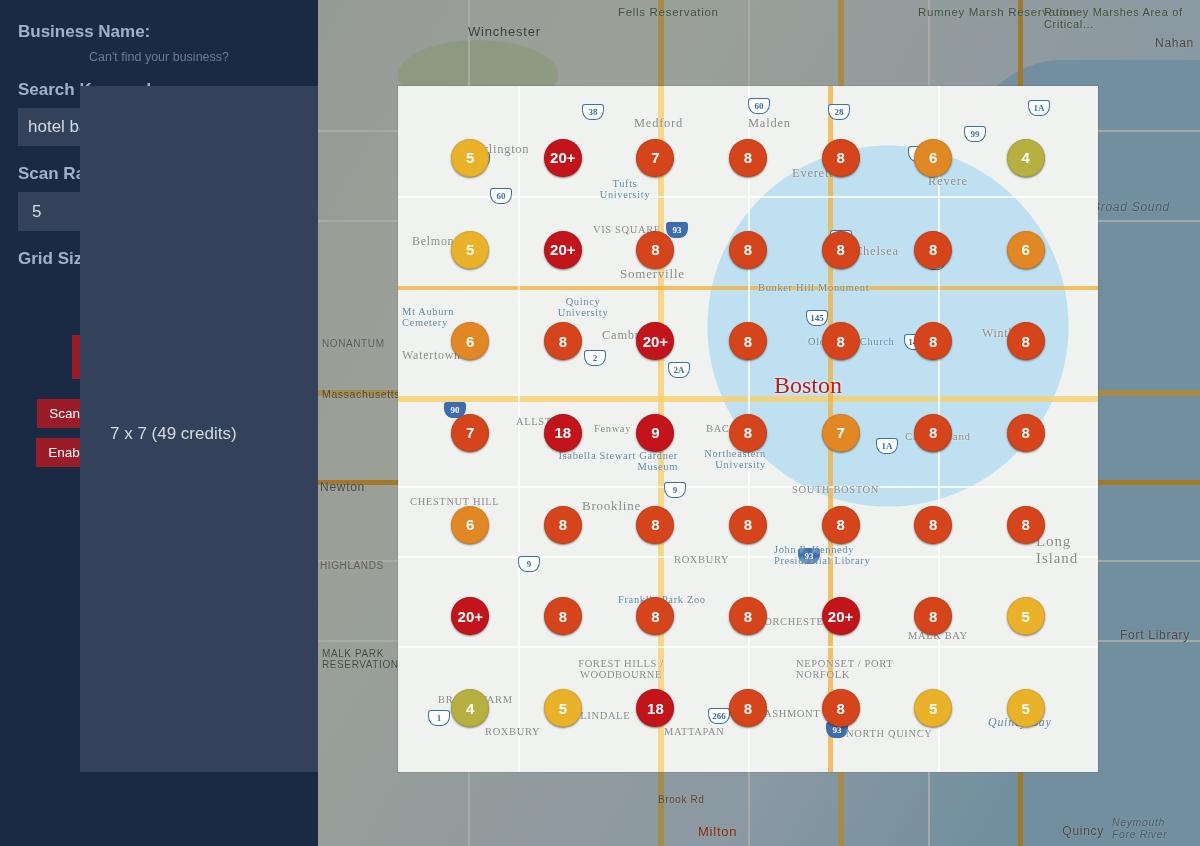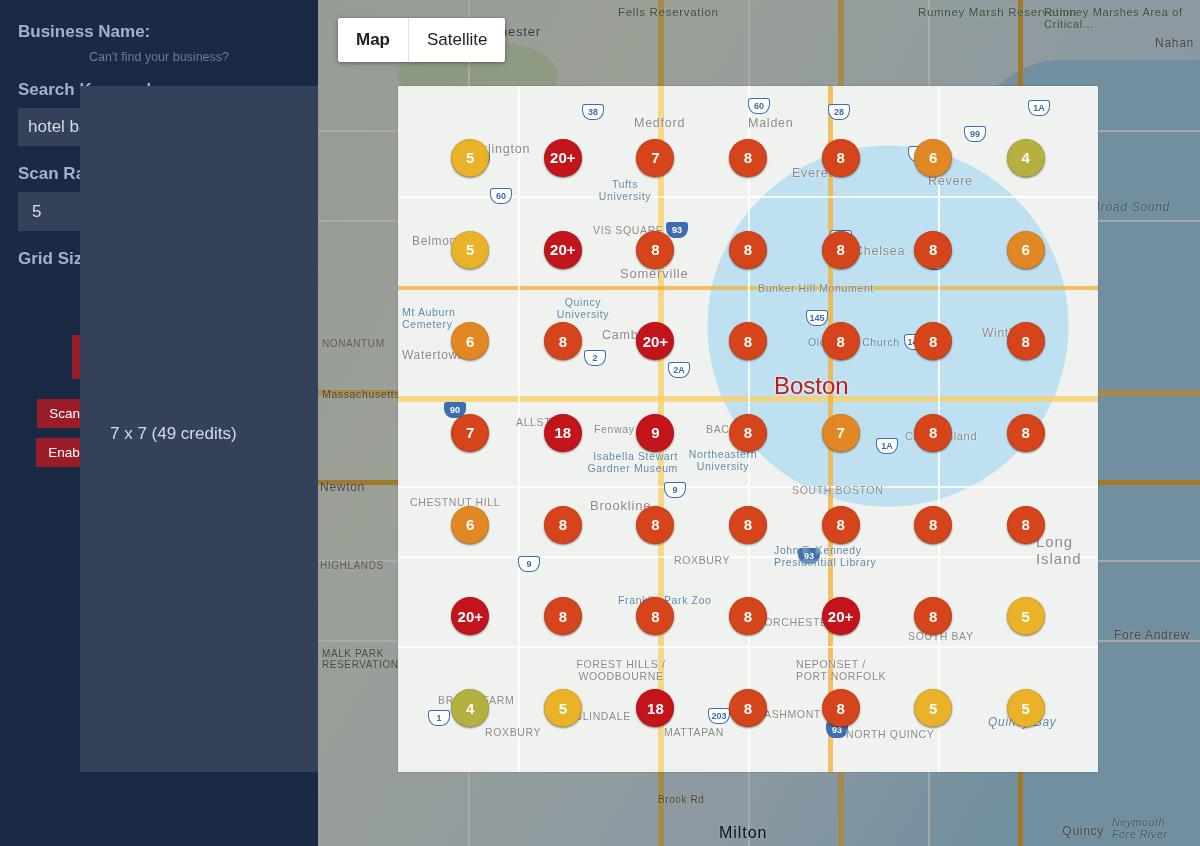--- a/index.html
+++ b/index.html
@@ -78,20 +78,21 @@
   .parks.p2 { left:300px; top:560px; width:180px; height:80px; opacity:.7; }
   .parks.p3 { left:620px; top:180px; width:120px; height:60px; opacity:.6; }
 
   .dark-overlay { position:absolute; inset:0; background:rgba(0,0,0,.33); }
 
   
   .panel {
     position:absolute; left:80px; top:86px; width:700px; height:686px;
     background:#f2f4f5;
     box-shadow:0 0 0 1px rgba(0,0,0,.08);
+    font-family:Liberation Serif, serif;
   }
   .panel .bgmini {
     position:absolute; inset:0;
     background:
       radial-gradient(circle at 70% 35%, #bfe0f1 0 180px, transparent 181px),
       linear-gradient(0deg, #f0f2ef, #f0f2ef);
   }
   .panel .rd, .panel .st { opacity:.8; }
 
   .city-label {
@@ -203,24 +204,24 @@
       <div class="st f"></div>
       <div class="st g"></div>
   </div>
 
   <span class="neighborhood" style="left:150px; top:24px; font-size:13px; text-transform:none; color:#5a5a5a">Winchester</span>
   <span class="neighborhood" style="left:300px; top:6px; font-size:11.5px; text-transform:none; color:#5b7a57">Fells Reservation</span>
   <span class="neighborhood" style="left:600px; top:6px; font-size:11.5px; text-transform:none; color:#5b7a57">Rumney Marsh Reservation</span>
   <span class="neighborhood" style="left:726px; top:6px; width:140px; font-size:11px; text-transform:none; color:#5b7a57">Rumney Marshes Area of Critical...</span>
   <span class="neighborhood" style="right:6px; top:36px; font-size:12px; text-transform:none; color:#6b6b6b">Nahan</span>
   <span class="neighborhood" style="right:30px; top:200px; font-size:12px; text-transform:none; font-style:italic; color:#5f88a7">Broad Sound</span>
-  <span class="neighborhood" style="right:10px; top:628px; font-size:12px; text-transform:none; color:#6b6b6b">Fore Andrew</span>
+  <span class="neighborhood" style="right:10px; top:628px; font-size:12px; text-transform:none; color:#6b6b6b">Fort Library</span>
   <span class="neighborhood" style="right:96px; top:824px; font-size:12px; text-transform:none; color:#6b6b6b">Quincy</span>
   <span class="neighborhood" style="right:8px; bottom:6px; width:80px; font-size:10.5px; text-transform:none; font-style:italic; color:#5f88a7">Neymouth Fore River</span>
-  <span class="neighborhood" style="left:401px; top:824px; font-size:16px; text-transform:none; color:#0f172a">Milton</span>
+  <span class="neighborhood" style="left:380px; top:824px; font-size:13px; text-transform:none; color:#c2410c">Milton</span>
   <span class="neighborhood" style="left:2px;  top:480px; font-size:12px; text-transform:none; color:#6b6b6b">Newton</span>
   <span class="neighborhood" style="left:2px; top:560px; font-size:10px; color:#888">HIGHLANDS</span>
   <span class="neighborhood" style="left:4px; top:338px; font-size:10px; color:#888">NONANTUM</span>
   <span class="neighborhood" style="left:4px; top:648px; width:66px; font-size:10px; text-transform:none; color:#5b7a57">MALK PARK RESERVATION</span>
   <span class="neighborhood" style="left:4px; top:388px; font-size:10.5px; text-transform:none; color:#7a6a3d">Massachusetts Turnpike</span>
   <span class="neighborhood" style="left:340px; top:794px; font-size:10px; text-transform:none; color:#7a6a3d">Brook Rd</span>
 
   <div class="dark-overlay"></div>
 
   <div class="panel">
@@ -250,40 +251,40 @@
       <div class="shield" style="left:268px;top:136px;background:#3c6db0;color:#fff">93</div>
       <div class="shield" style="left:408px;top:224px">145</div>
       <div class="shield" style="left:506px;top:248px">145</div>
       <div class="shield" style="left:186px;top:264px">2</div>
       <div class="shield" style="left:270px;top:276px">2A</div>
       <div class="shield" style="left:46px;top:316px;background:#3c6db0;color:#fff">90</div>
       <div class="shield" style="left:478px;top:352px">1A</div>
       <div class="shield" style="left:266px;top:396px">9</div>
       <div class="shield" style="left:400px;top:462px;background:#3c6db0;color:#fff">93</div>
       <div class="shield" style="left:120px;top:470px">9</div>
-      <div class="shield" style="left:310px;top:622px">203</div>
+      <div class="shield" style="left:310px;top:622px">266</div>
       <div class="shield" style="left:428px;top:636px;background:#3c6db0;color:#fff">93</div>
       <div class="shield" style="left:30px;top:624px">1</div>
     </div>
 
     <span class="city-label" style="left:376px; top:286px">Boston</span>
     <span class="neighborhood" style="left:222px; top:180px; font-size:13px; text-transform:none">Somerville</span>
-    <span class="neighborhood" style="left:192px; top:412px; font-size:13px; text-transform:none">Brookline</span>
+    <span class="neighborhood" style="left:184px; top:412px; font-size:13px; text-transform:none">Brookline</span>
     <span class="neighborhood" style="left:394px; top:80px;  font-size:12.5px; text-transform:none">Everett</span>
     <span class="neighborhood" style="left:456px; top:158px; font-size:12.5px; text-transform:none">Chelsea</span>
     <span class="neighborhood" style="left:530px; top:88px;  font-size:12.5px; text-transform:none">Revere</span>
     <span class="neighborhood" style="left:76px;  top:56px;  font-size:12.5px; text-transform:none">Arlington</span>
     <span class="neighborhood" style="left:236px; top:30px;  font-size:12.5px; text-transform:none">Medford</span>
     <span class="neighborhood" style="left:350px; top:30px;  font-size:12.5px; text-transform:none">Malden</span>
     <span class="neighborhood" style="left:14px;  top:148px; font-size:12px; text-transform:none">Belmont</span>
     <span class="neighborhood" style="left:4px;   top:262px; font-size:12px; text-transform:none">Watertown</span>
     <span class="neighborhood" style="left:204px; top:242px; font-size:12.5px; text-transform:none">Cambridge</span>
     <span class="neighborhood" style="left:584px; top:240px; font-size:12px;   text-transform:none">Winthrop</span>
     <span class="neighborhood" style="left:507px; top:344px; font-size:11px;   text-transform:none">Castle Island</span>
-    <span class="neighborhood" style="left:510px; top:544px; font-size:10.5px; text-transform:none">SOUTH BAY</span>
+    <span class="neighborhood" style="left:510px; top:544px; font-size:10.5px; text-transform:none">MALK BAY</span>
     <span class="neighborhood" style="left:590px; top:629px; font-size:12px;   font-style:italic; text-transform:none; color:#5f88a7">Quincy Bay</span>
     <span class="neighborhood" style="left:638px; top:447px; font-size:15px; text-transform:none">Long Island</span>
 
     <span class="neighborhood" style="left:118px; top:330px">ALLSTON</span>
     <span class="neighborhood" style="left:196px; top:337px; text-transform:none">Fenway</span>
     <span class="neighborhood" style="left:308px; top:337px">BACK BAY</span>
     <span class="neighborhood" style="left:276px; top:468px">ROXBURY</span>
     <span class="neighborhood" style="left:358px; top:530px">DORCHESTER</span>
     <span class="neighborhood" style="left:394px; top:398px">SOUTH BOSTON</span>
     <span class="neighborhood" style="left:12px;  top:410px">CHESTNUT HILL</span>
@@ -294,21 +295,21 @@
     <span class="neighborhood" style="left:398px; top:572px; width:100px; text-align:left">NEPONSET / PORT NORFOLK</span>
     <span class="neighborhood" style="left:448px; top:642px">NORTH QUINCY</span>
     <span class="neighborhood" style="left:40px;  top:608px">BROOK FARM</span>
     <span class="neighborhood" style="left:87px;  top:640px">ROXBURY</span>
     <span class="neighborhood" style="left:195px; top:138px">VIS SQUARE</span>
 
     <span class="neighborhood" style="left:360px; top:196px; text-transform:none; color:#5f88a7">Bunker Hill Monument</span>
     <span class="neighborhood" style="left:150px; top:210px; width:70px; text-align:center; text-transform:none; color:#5f88a7">Quincy University</span>
     <span class="neighborhood" style="left:192px; top:92px;  width:70px; text-align:center; text-transform:none; color:#5f88a7">Tufts University</span>
     <span class="neighborhood" style="left:4px;  top:220px; width:80px; text-transform:none; color:#5f88a7">Mt Auburn Cemetery</span>
-    <span class="neighborhood" style="left:282px; top:362px; width:86px; text-align:center; text-transform:none; color:#5f88a7">Northeastern University</span>
+    <span class="neighborhood" style="left:282px; top:362px; width:86px; text-align:right; text-transform:none; color:#5f88a7">Northeastern University</span>
     <span class="neighborhood" style="left:150px; top:364px; width:130px; text-align:right; text-transform:none; color:#5f88a7">Isabella Stewart Gardner Museum</span>
     <span class="neighborhood" style="left:410px; top:250px; text-transform:none; color:#5f88a7">Old North Church</span>
     <span class="neighborhood" style="left:220px; top:508px; text-transform:none; color:#5f88a7">Franklin Park Zoo</span>
     <span class="neighborhood" style="left:376px; top:458px; width:130px; text-transform:none; color:#5f88a7">John F. Kennedy Presidential Library</span>
   </div>
 
   <div class="grid" id="dot-grid">
       <div class="dot c-gold">5</div>
       <div class="dot c-red">20+</div>
       <div class="dot c-dorange">7</div>
@@ -353,17 +354,13 @@
       <div class="dot c-gold">5</div>
       <div class="dot c-olive">4</div>
       <div class="dot c-gold">5</div>
       <div class="dot c-red">18</div>
       <div class="dot c-dorange">8</div>
       <div class="dot c-dorange">8</div>
       <div class="dot c-gold">5</div>
       <div class="dot c-gold">5</div>
     </div>
 
-  <div class="map-toggle">
-    <button class="active">Map</button>
-    <button>Satellite</button>
-  </div>
 </div>
 
 </body></html>

